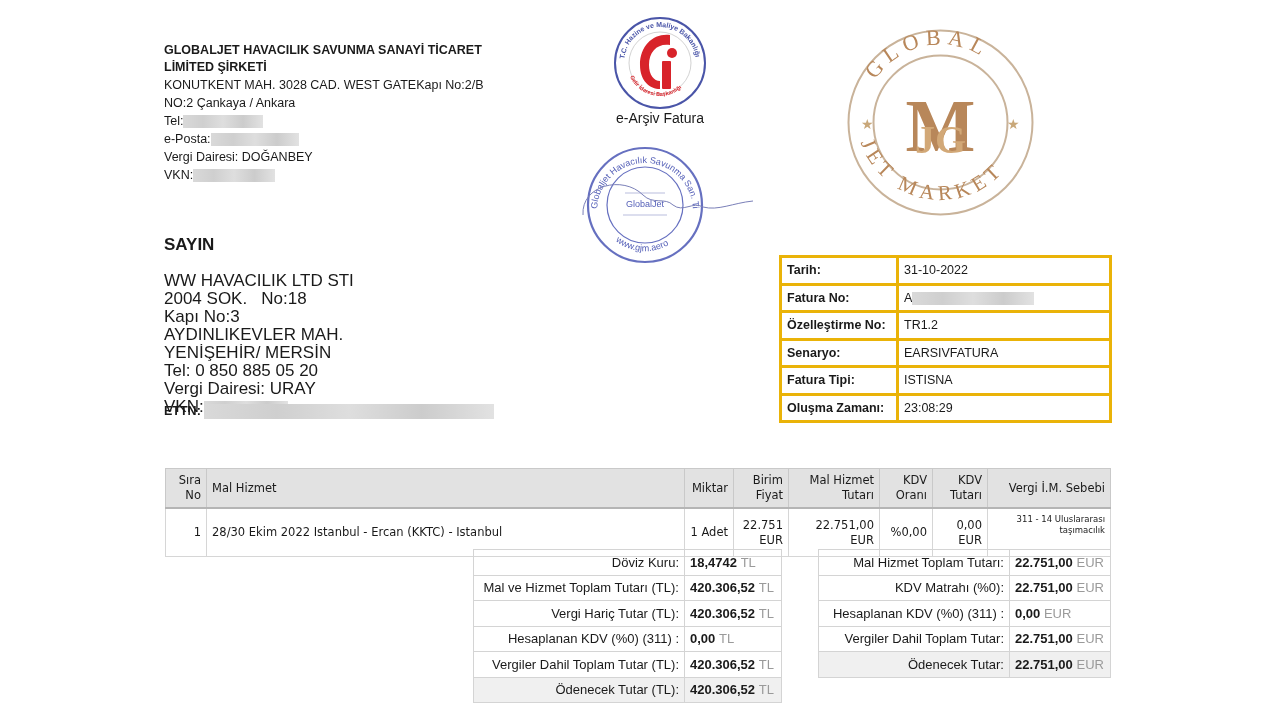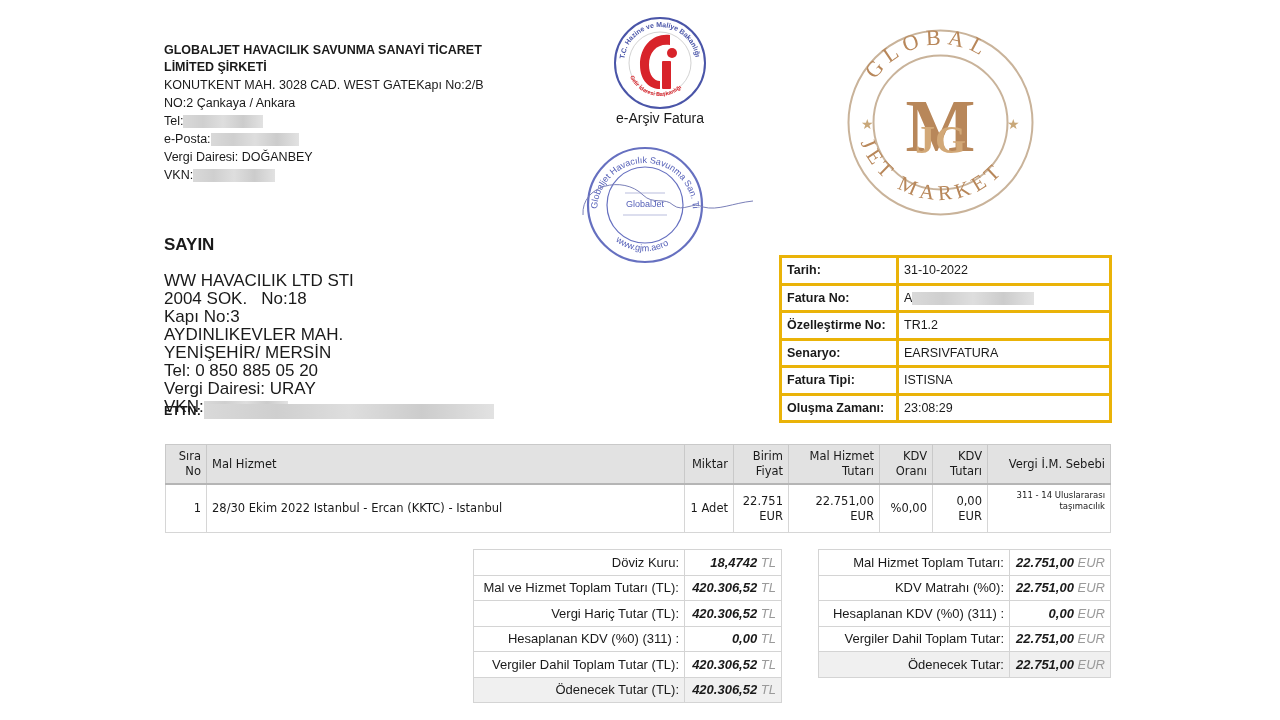--- a/index.html
+++ b/index.html
@@ -36,39 +36,39 @@
     .info {
       position: absolute; left: 779px; top: 255px;
       border-collapse: collapse; font-size: 12.5px;
     }
     .info td { border: 3px solid #eab308; height: 24.5px; padding: 0 5px; }
     .info td.k { font-weight: bold; width: 104px; }
     .info td.v { width: 200px; }
 
     
     .items {
-      position: absolute; left: 165px; top: 444px; width: 946px;
+      position: absolute; left: 165px; top: 468px; width: 946px;
       border-collapse: collapse; font-family: "DejaVu Sans", sans-serif; font-size: 11.5px;
     }
     .items th {
       background: #e2e2e2; font-weight: normal; border: 1px solid #c9c9c9;
       border-bottom: 2px solid #b5b5b5;
       height: 38px; padding: 0 5px; line-height: 15px; text-align: right;
     }
     .items td { border: 1px solid #d6d6d6; height: 42px; padding: 0 5px; text-align: right; line-height: 15px; }
     .items th.left, .items td.left { text-align: left; }
     .items td.reason { font-size: 8.5px; line-height: 11px; vertical-align: top; padding-top: 5px; }
 
     
     .totals {
       position: absolute; top: 549px; border-collapse: collapse; font-size: 13px;
     }
     .totals td { border: 1px solid #d4d4d4; height: 24.5px; padding: 0 5px; }
     .totals td.k { text-align: right; }
-    .totals td.v { font-weight: bold; text-align: right; white-space: nowrap; font-style: italic; }
+    .totals td.v { font-weight: bold; text-align: left; white-space: nowrap; }
     .totals td.v .cur { font-weight: normal; color: #9a9a9a; }
     .totals tr.last td { background: #f0f0f0; }
     .totals-tl { left: 473px; }
     .totals-tl td.k { width: 200px; }
     .totals-tl td.v { width: 86px; }
     .totals-eur { left: 818px; }
     .totals-eur td.k { width: 180px; }
     .totals-eur td.v { width: 90px; }
   </style>
 </head>

